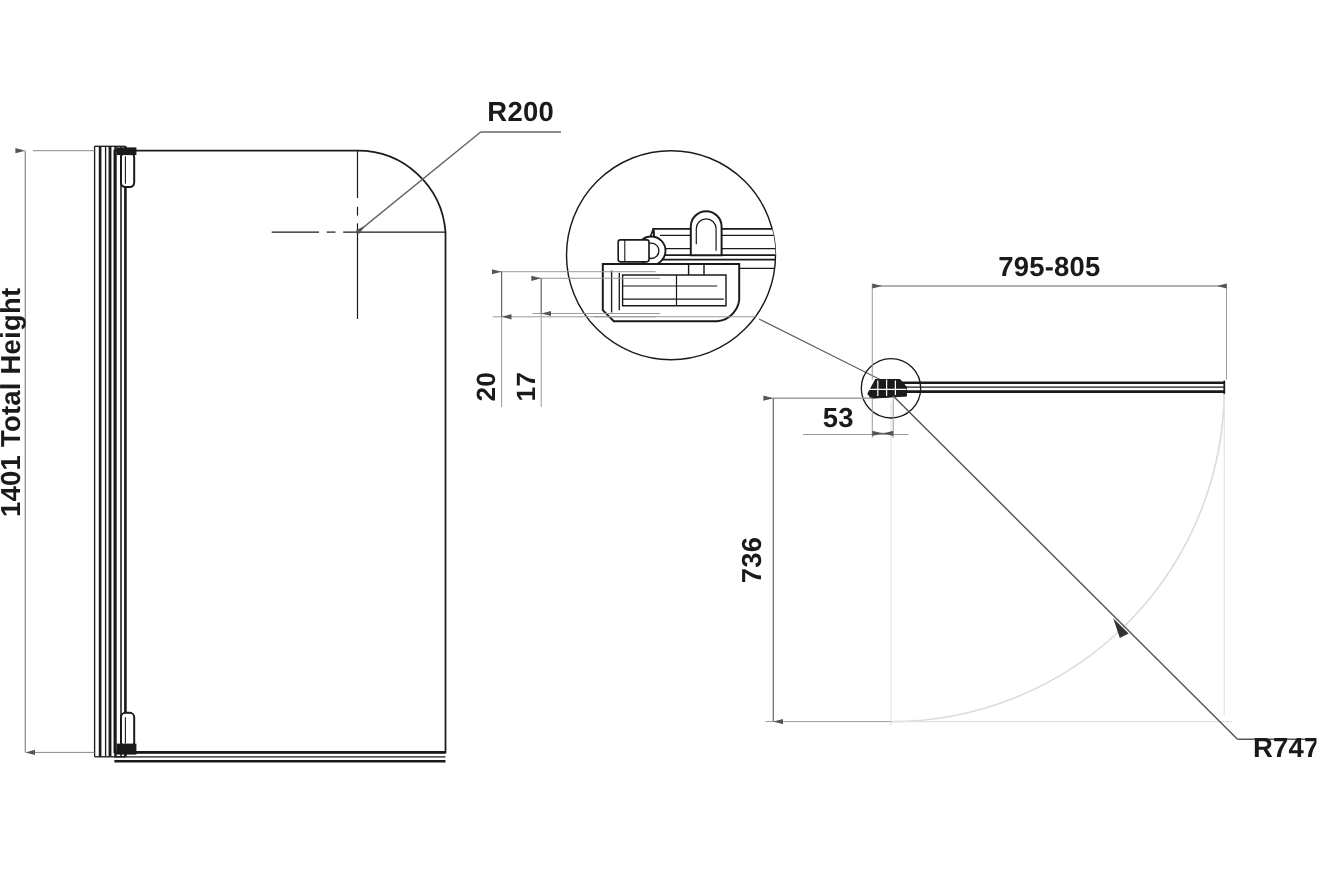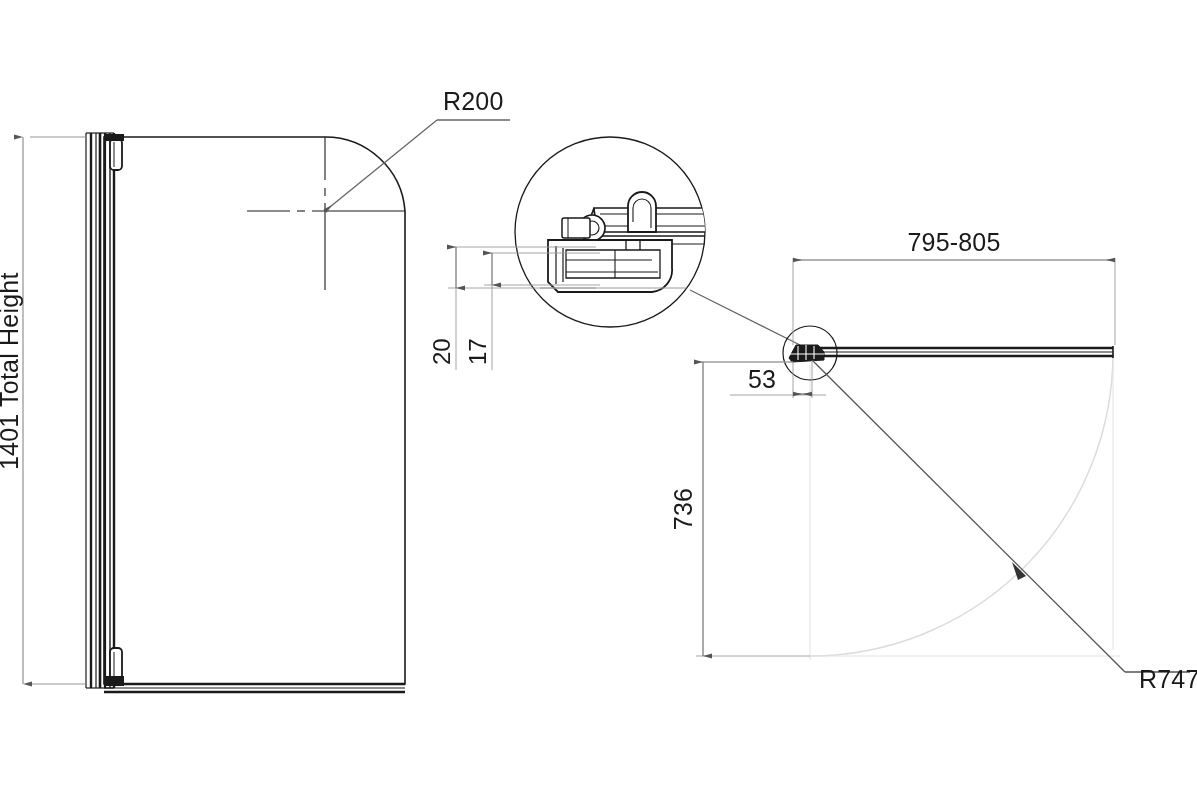--- a/index.html
+++ b/index.html
@@ -10,20 +10,21 @@
   }
   body {
     font-family: "Liberation Sans", sans-serif;
   }
   #drawing-root {
     position: relative;
     width: 1197px;
     height: 796px;
     background: #ffffff;
     overflow: hidden;
+    font-weight: bold;
   }
   #drawing-svg {
     display: block;
     width: 1197px;
     height: 796px;
   }
   .dim-text {
     font-family: "Liberation Sans", sans-serif;
     font-size: 25px;
     fill: #1a1a1a;

